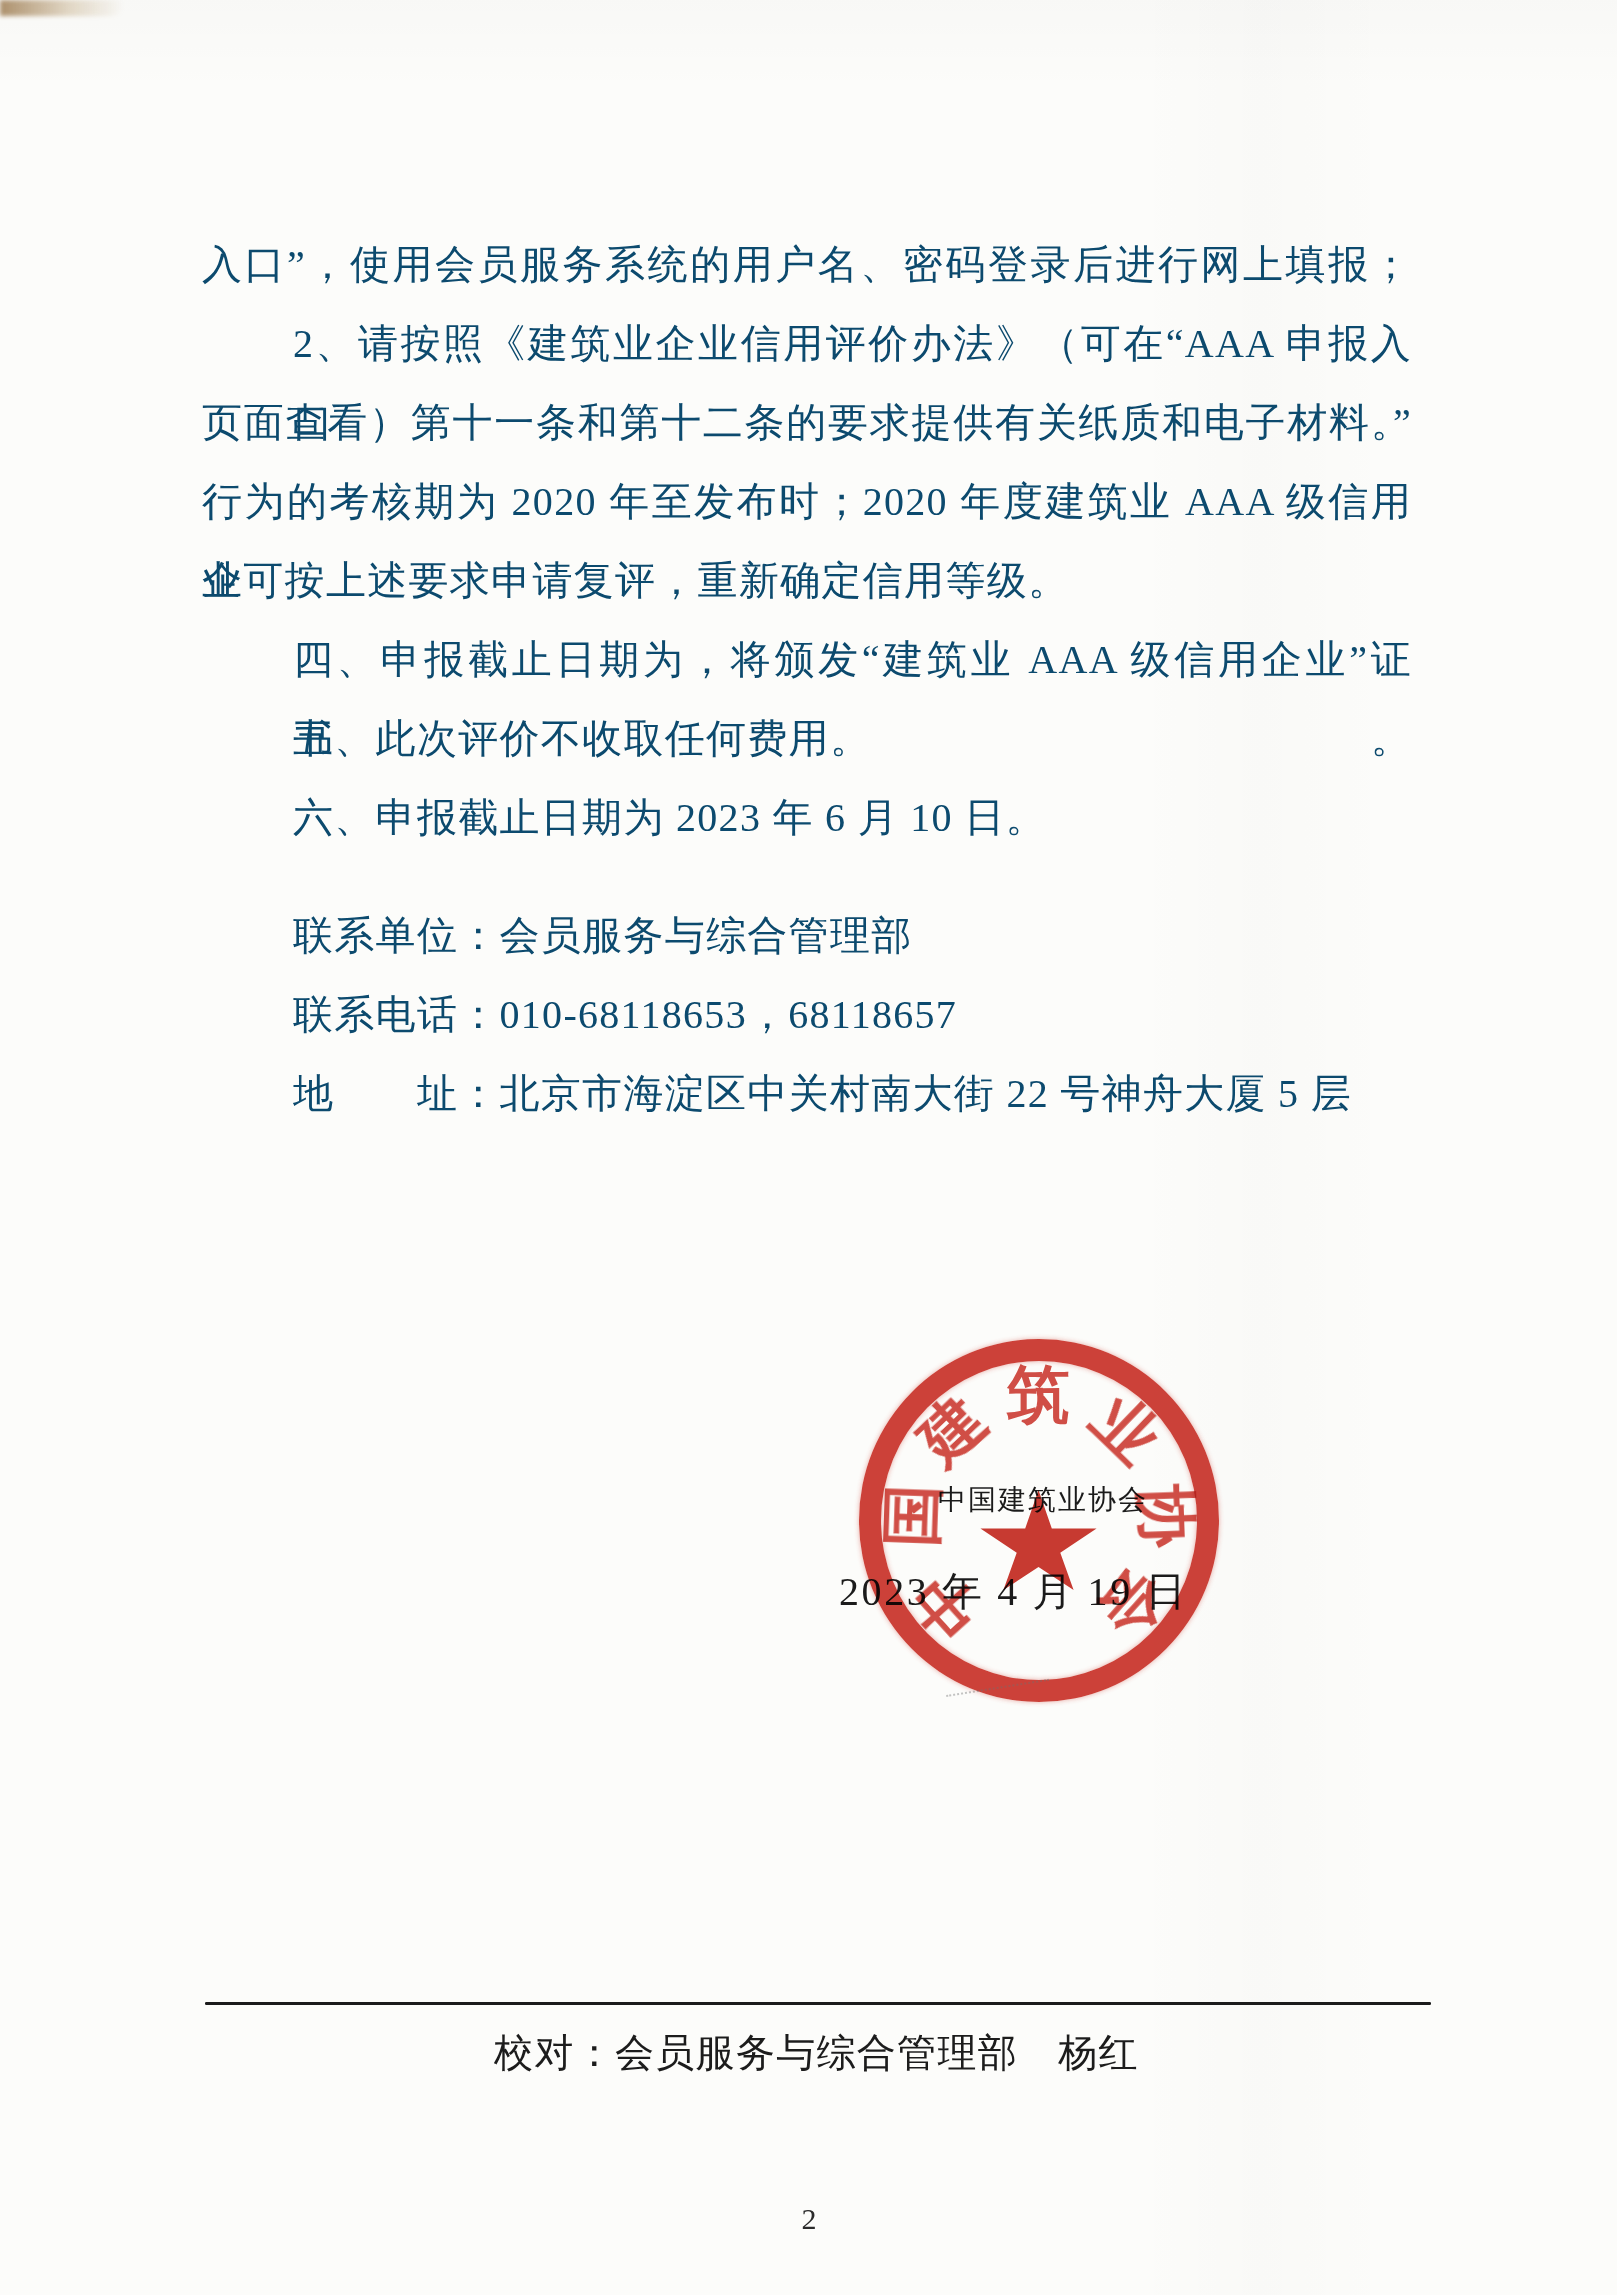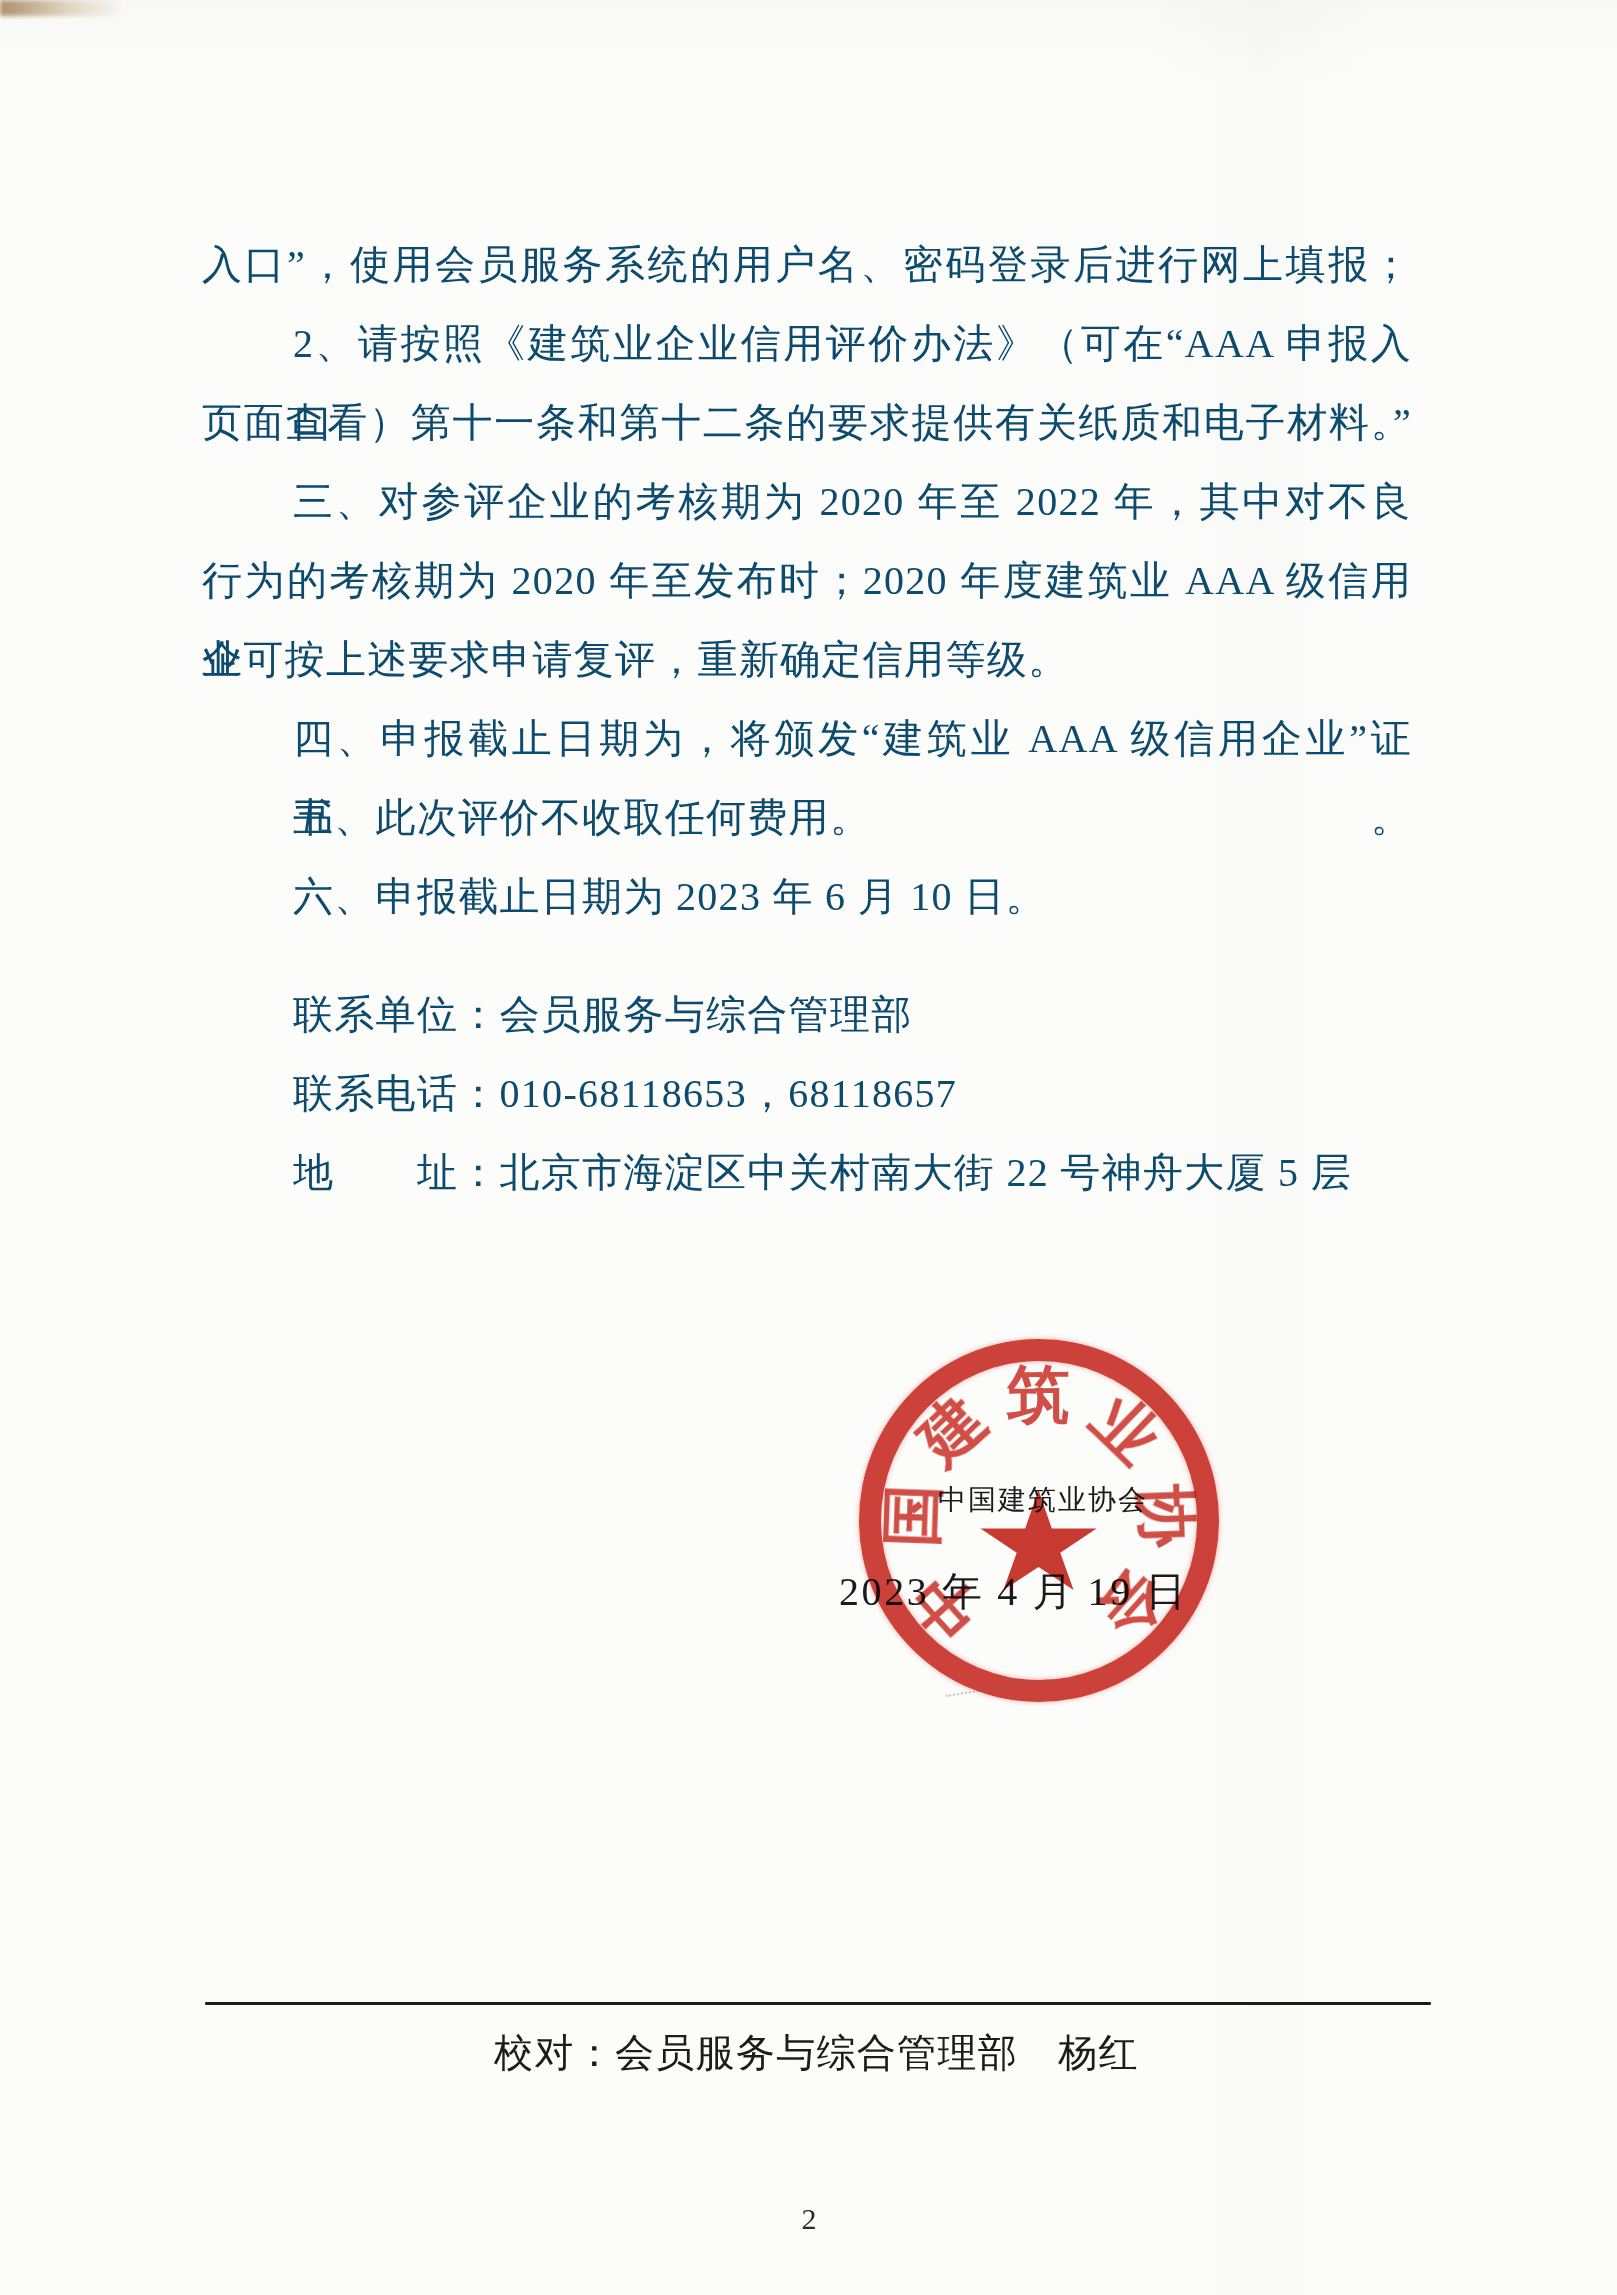--- a/index.html
+++ b/index.html
@@ -91,21 +91,20 @@
 <body>
 
 <div class="paper">
   <div class="scan-bands"></div>
   <div class="corner-smudge"></div>
 
   <div class="body-text">
     <div class="line fill">入口”，使用会员服务系统的用户名、密码登录后进行网上填报；</div>
     <div class="line fill indent">2、请按照《建筑业企业信用评价办法》（可在“AAA 申报入口”</div>
     <div class="line fill">页面查看）第十一条和第十二条的要求提供有关纸质和电子材料。</div>
-    <div class="line fill indent">三、对参评企业的考核期为 2020 年至 2022 年，其中对不良</div>
     <div class="line fill">行为的考核期为 2020 年至发布时；2020 年度建筑业 AAA 级信用企</div>
     <div class="line">业可按上述要求申请复评，重新确定信用等级。</div>
     <div class="line fill indent">四、申报截止日期为，将颁发“建筑业 AAA 级信用企业”证书。</div>
     <div class="line indent">五、此次评价不收取任何费用。</div>
     <div class="line indent">六、申报截止日期为 2023 年 6 月 10 日。</div>
     <div class="spacer"></div>
     <div class="line indent">联系单位：会员服务与综合管理部</div>
     <div class="line indent">联系电话：010-68118653，68118657</div>
     <div class="line indent">地　　址：北京市海淀区中关村南大街 22 号神舟大厦 5 层</div>
   </div>

